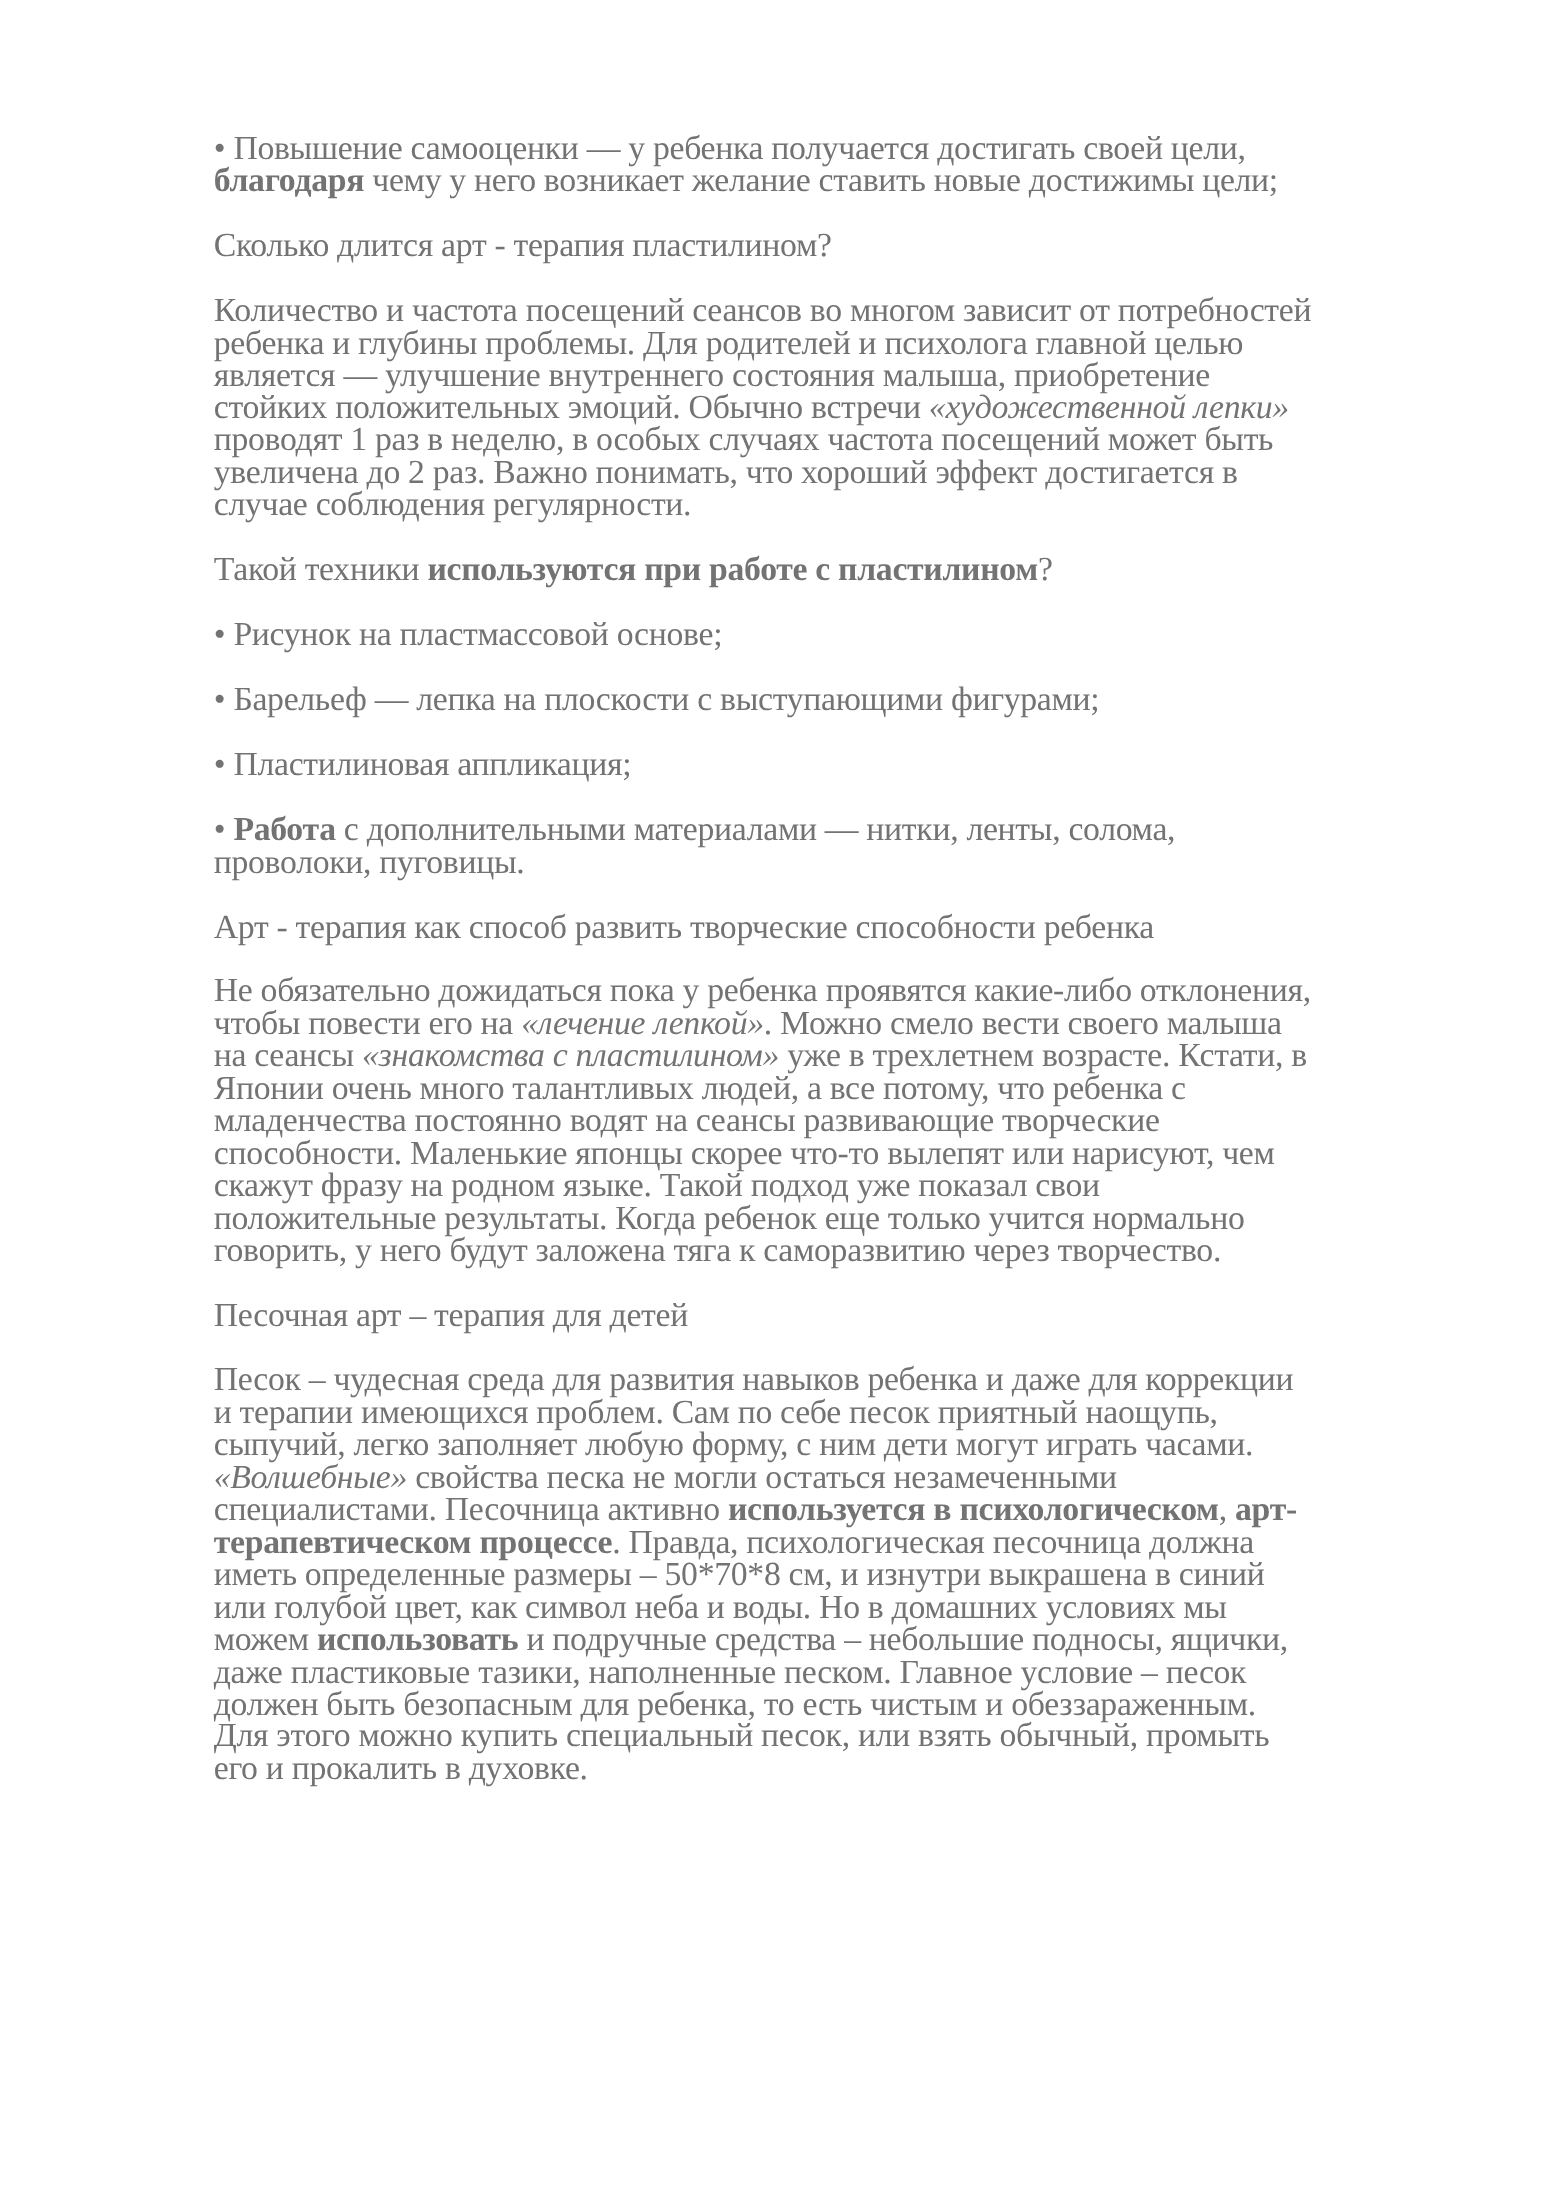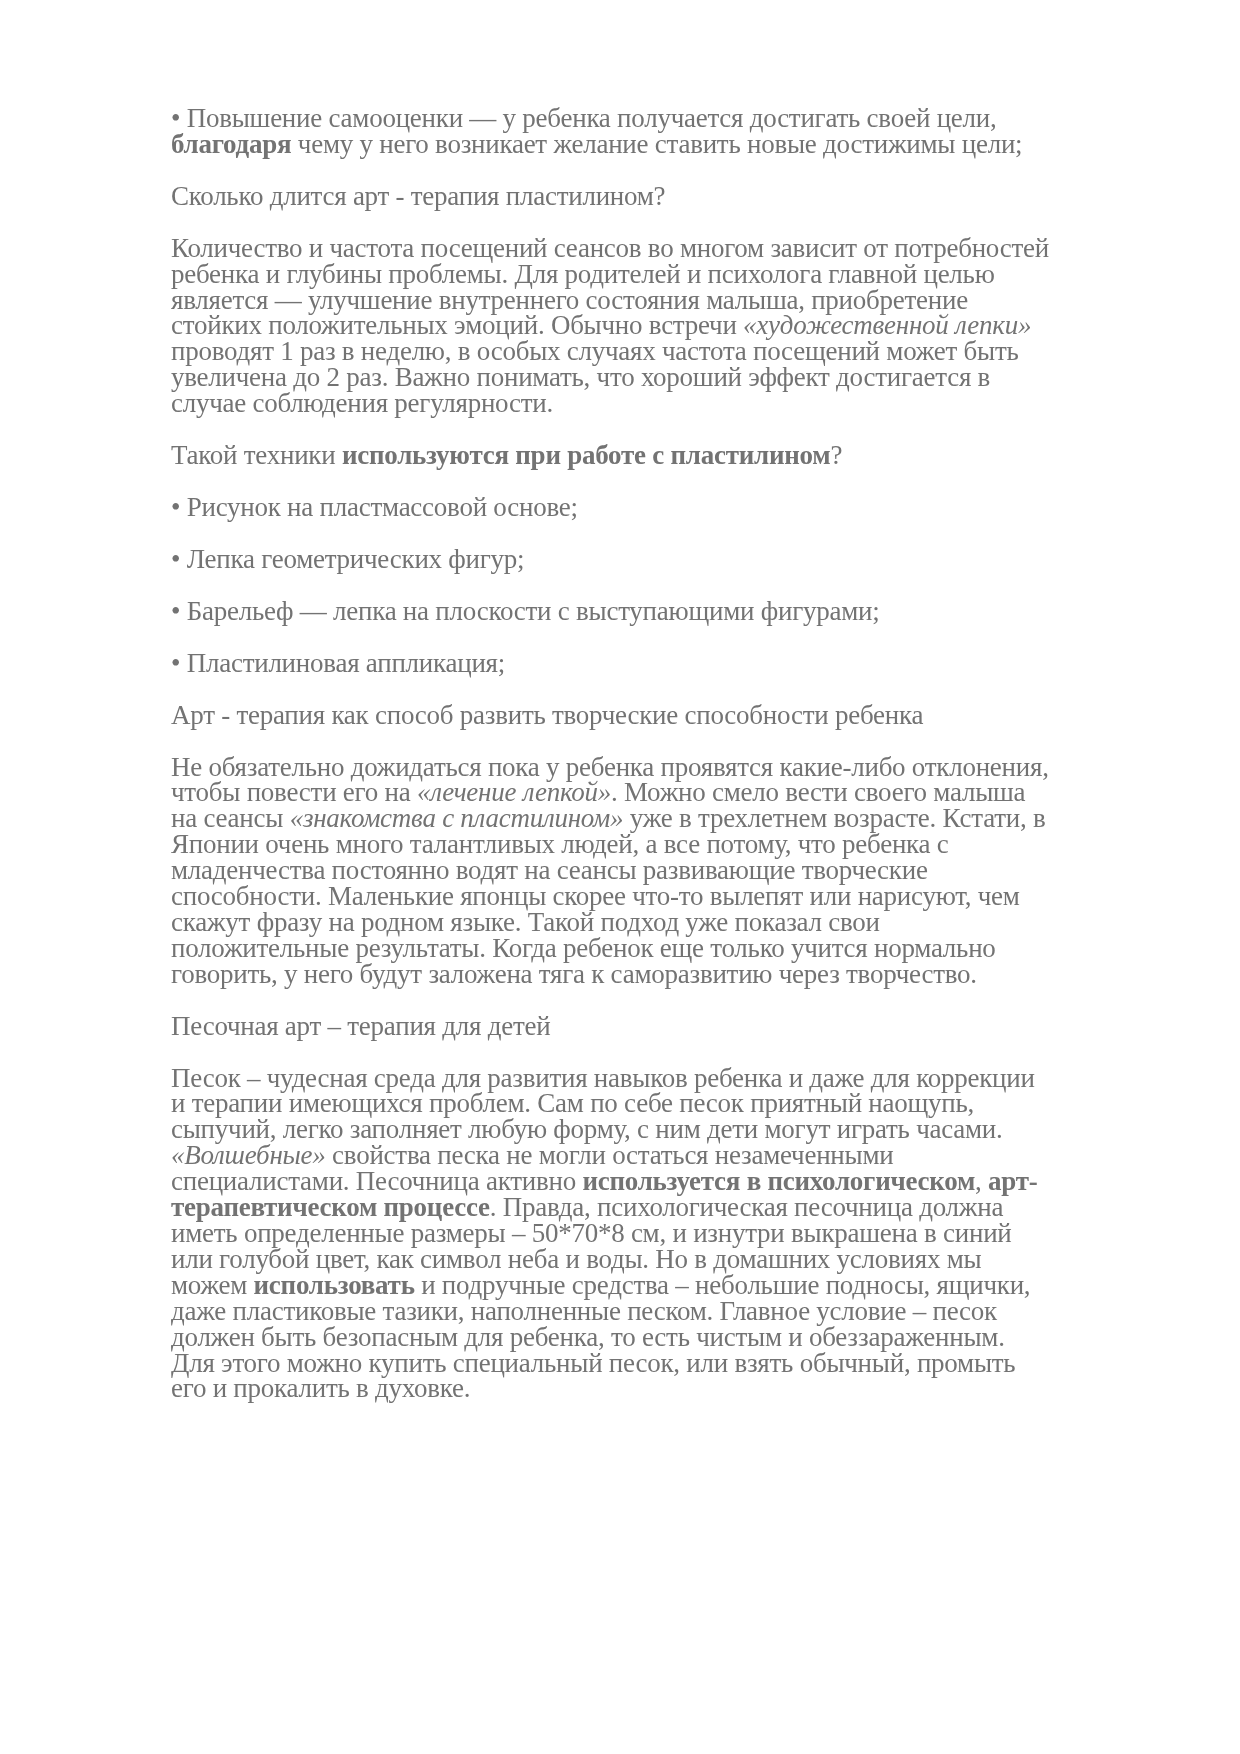--- a/index.html
+++ b/index.html
@@ -22,23 +22,23 @@
   <p class="para"><span>• Повышение самооценки — у ребенка получается достигать своей цели, </span><span class="b">благодаря</span><span> чему у него возникает желание ставить новые достижимы цели;</span></p>
 
 
   <p class="para"><span>Сколько длится арт - терапия пластилином?</span></p>
 
   <p class="para"><span>Количество и частота посещений сеансов во многом зависит от потребностей ребенка и глубины проблемы. Для родителей и психолога главной целью является — улучшение внутреннего состояния малыша, приобретение стойких положительных эмоций. Обычно встречи </span><span class="i">«художественной лепки»</span><span> проводят 1 раз в неделю, в особых случаях частота посещений может быть увеличена до 2 раз. Важно понимать, что хороший эффект достигается в случае соблюдения регулярности.</span></p>
 
   <p class="para"><span>Такой техники </span><span class="b">используются при работе с пластилином</span><span>?</span></p>
 
   <p class="para"><span>• Рисунок на пластмассовой основе;</span></p>
-  <p class="para"><span>• Лепка геометрических фигур;</span></p>
   <p class="para"><span>• Барельеф — лепка на плоскости с выступающими фигурами;</span></p>
   <p class="para"><span>• Пластилиновая аппликация;</span></p>
+  <p class="para"><span>• </span><span class="b">Работа</span><span> с дополнительными материалами — нитки, ленты, солома, проволоки, пуговицы.</span></p>
 
   <p class="para"><span>Арт - терапия как способ развить творческие способности ребенка</span></p>
 
   <p class="para"><span>Не обязательно дожидаться пока у ребенка проявятся какие-либо отклонения, чтобы повести его на </span><span class="i">«лечение лепкой»</span><span>. Можно смело вести своего малыша на сеансы </span><span class="i">«знакомства с пластилином»</span><span> уже в трехлетнем возрасте. Кстати, в Японии очень много талантливых людей, а все потому, что ребенка с младенчества постоянно водят на сеансы развивающие творческие способности. Маленькие японцы скорее что-то вылепят или нарисуют, чем скажут фразу на родном языке. Такой подход уже показал свои положительные результаты. Когда ребенок еще только учится нормально говорить, у него будут заложена тяга к саморазвитию через творчество.</span></p>
 
   <p class="para"><span>Песочная арт – терапия для детей</span></p>
 
   <p class="para"><span>Песок – чудесная среда для развития навыков ребенка и даже для коррекции и терапии имеющихся проблем. Сам по себе песок приятный наощупь, сыпучий, легко заполняет любую форму, с ним дети могут играть часами. </span><span class="i">«Волшебные»</span><span> свойства песка не могли остаться незамеченными специалистами. Песочница активно </span><span class="b">используется в психологическом</span><span>, </span><span class="b">арт-терапевтическом процессе</span><span>. Правда, психологическая песочница должна иметь определенные размеры – 50*70*8 см, и изнутри выкрашена в синий или голубой цвет, как символ неба и воды. Но в домашних условиях мы можем </span><span class="b">использовать</span><span> и подручные средства – небольшие подносы, ящички, даже пластиковые тазики, наполненные песком. Главное условие – песок должен быть безопасным для ребенка, то есть чистым и обеззараженным. Для этого можно купить специальный песок, или взять обычный, промыть его и прокалить в духовке.</span></p>
 </div>
 

